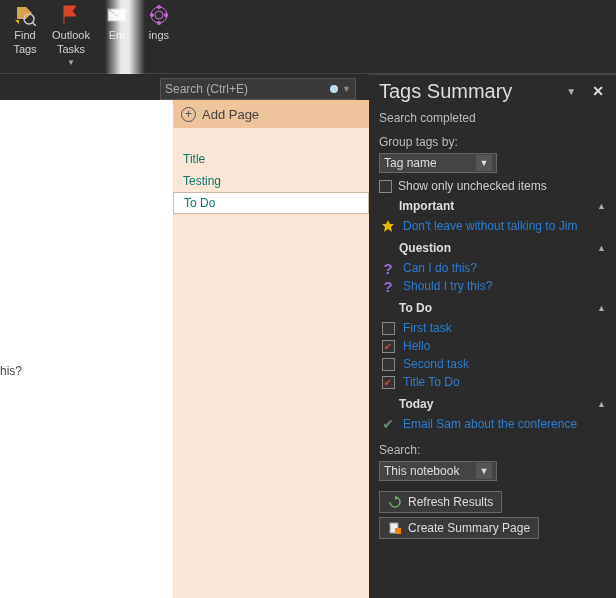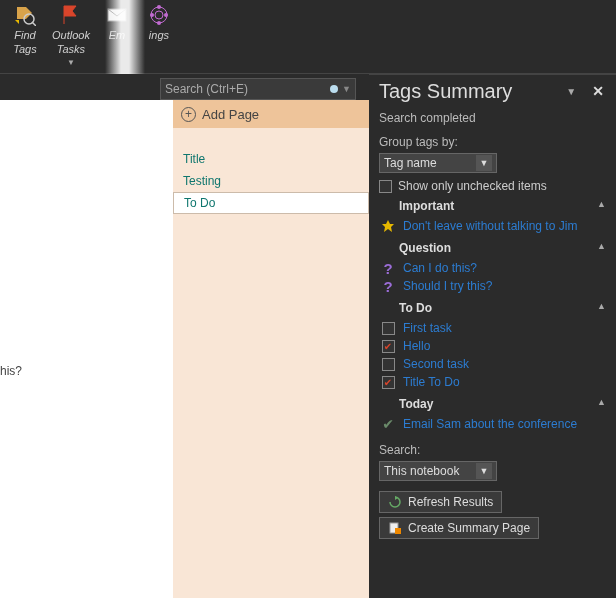--- a/index.html
+++ b/index.html
@@ -1,20 +1,20 @@
 <!DOCTYPE html>
 <html><head>
 <meta charset="utf-8">
 <style>
   * { box-sizing: border-box; margin: 0; padding: 0; font-family: "Segoe UI", Arial, sans-serif; }
   body { width: 616px; height: 598px; background: #2b2b2b; overflow: hidden; }
 
   
   .ribbon { display: flex; height: 74px; background: #2b2b2b; border-bottom: 1px solid #444; padding-left: 4px; }
-  .rib-btn { display: flex; flex-direction: column; align-items: center; justify-content: flex-start; padding: 4px 6px 0; color: #d0d0d0; font-size: 11px; line-height: 14px; text-align: center; min-width: 42px; font-style: italic; }
+  .rib-btn { display: flex; flex-direction: column; align-items: center; justify-content: flex-start; padding: 4px 6px 0; color: #d0d0d0; font-size: 11px; line-height: 14px; text-align: center; min-width: 42px; }
   .rib-icon { width: 22px; height: 22px; margin-bottom: 2px; display: flex; align-items: center; justify-content: center; }
   .glare { position: absolute; left: 105px; top: 0; width: 40px; height: 74px; background: linear-gradient(90deg, rgba(255,255,255,0) 0%, rgba(255,255,255,.9) 40%, rgba(255,255,255,.9) 60%, rgba(255,255,255,0) 100%); pointer-events:none; }
 
   .content-row { display: flex; height: calc(598px - 74px); }
   .main-col { flex: 1; display: flex; flex-direction: column; background: #f9e6d6; }
   .panel-col { width: 247px; background: #2b2b2b; color: #ccc; position: relative; border-top: 1px solid #444;}
 
   
   .search-row { height: 26px; background: #2b2b2b; display: flex; align-items: flex-end; padding: 0 0 0 160px; }
   .search-box { flex: 1; max-width: 196px; height: 22px; background: #3a3a3a; border: 1px solid #555; color: #aaa; font-size: 12px; display: flex; align-items: center; padding: 0 4px; }
@@ -37,21 +37,21 @@
   .panel-title { font-size: 20px; font-weight: 300; color: #ddd; flex: 1; }
   .panel-drop { color: #aaa; font-size: 10px; padding: 0 10px; }
   .panel-close { color: #ddd; font-size: 14px; padding: 0 6px; font-weight: bold; }
   .panel-body { padding: 4px 10px 10px 10px; font-size: 12px; color: #ccc; }
   .p-status { color: #bbb; margin-bottom: 10px; }
   .p-label { color: #bbb; margin-bottom: 4px; }
   .p-select { width: 118px; height: 20px; border: 1px solid #666; background: #444; color: #ddd; font-size: 12px; display:flex; align-items:center; padding:0 4px; justify-content:space-between; margin-bottom:6px;}
   .p-select .chev { background:#555; width:16px; height:16px; display:flex; align-items:center; justify-content:center; font-size:9px;}
   .p-check-row { display:flex; align-items:center; gap:6px; margin-bottom:6px;}
   .chkbox { width:13px; height:13px; border:1px solid #888; background:#333; display:inline-flex; align-items:center; justify-content:center; font-size:10px; color:#d88;}
-  .grp-head { display:flex; align-items:flex-start; justify-content:space-between; font-weight:600; color:#ddd; margin:6px 0 4px; cursor:pointer;padding-left:20px;}
+  .grp-head { display:flex; align-items:center; justify-content:space-between; font-weight:600; color:#ddd; margin:6px 0 4px; cursor:pointer;padding-left:20px;}
   .grp-chev { font-size:9px; color:#aaa;}
   .tag-row { display:flex; align-items:center; gap:8px; padding:2px 0 2px 2px; }
   .tag-link { color:#2c7cd1; font-size:12px;}
   .ico { width:14px; height:14px; display:inline-flex; align-items:center; justify-content:center;}
   .search-section { margin-top:10px;}
   .btn-dark { display:inline-flex; align-items:center; gap:6px; border:1px solid #666; background:#3a3a3a; color:#ddd; font-size:12px; height:22px; padding:0 8px; margin-top:4px;}
 </style>
 </head>
 <body>
 

